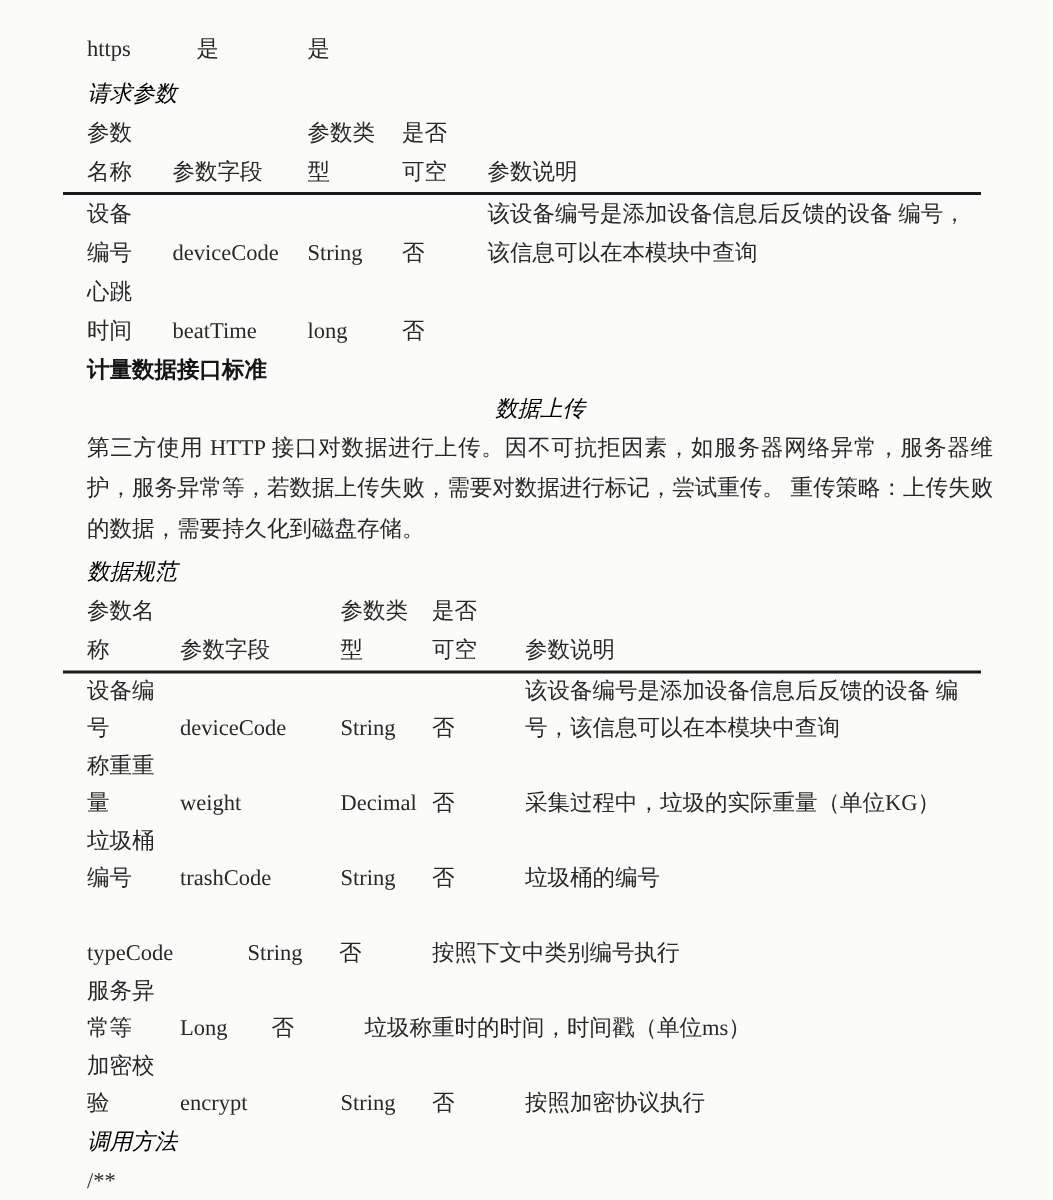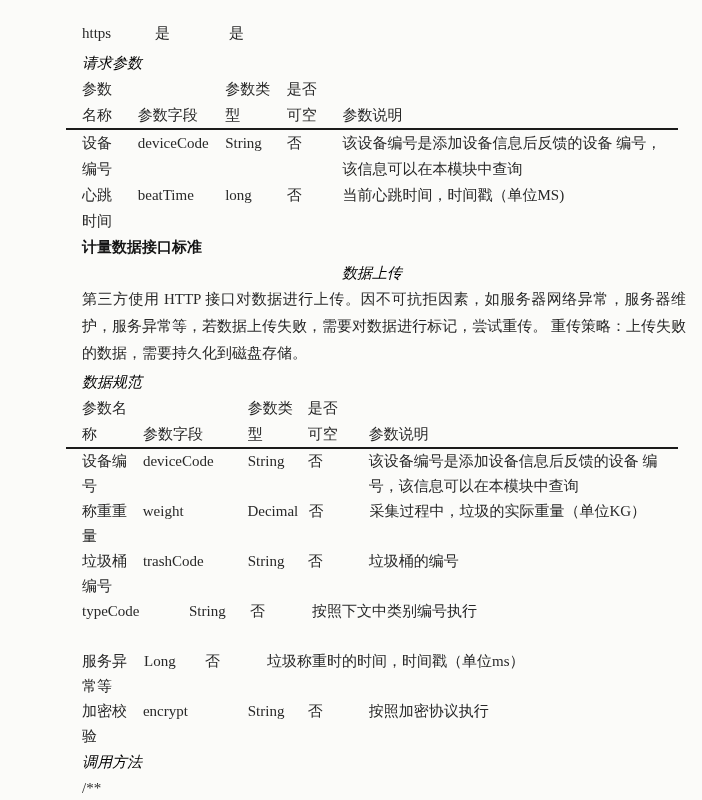--- a/index.html
+++ b/index.html
@@ -9,21 +9,21 @@
   }
   body {
     width: 702px;
     height: 800px;
     overflow: hidden;
     color: #282828;
     font-family: "Liberation Serif", "DejaVu Serif", serif;
     font-size: 15px;
     line-height: 26px;
   }
-  .page { padding: 20px 40px 0 82px; }
+  .page { padding: 20px 40px 0 58px; }
 
   
   .toprow { display: flex; line-height: 26px; }
   .toprow .s1 { width: 73px; }
   .toprow .s2 { width: 74px; }
 
   
   .ital {
     font-style: italic;
     line-height: 26px;
@@ -42,21 +42,21 @@
   
   .para {
     margin: 0 0 2px 0;
     width: 604px;
     line-height: 27px;
     text-align: justify;
   }
 
   
   .tbl { }
-  .row { display: flex; align-items: flex-start; }
+  .row { display: flex; align-items: flex-end; }
   .head { align-items: flex-end; height: 52px; line-height: 26px; }
   .hrule {
     border-top: 2px solid #1b1b1b;
     margin-left: -16px;
     width: 612px;
     height: 0;
   }
 
   .t1 .row { line-height: 26px; }
   .t1 .body-row { min-height: 52px; }
@@ -104,21 +104,20 @@
       <span class="c2">deviceCode</span>
       <span class="c3">String</span>
       <span class="c4">否</span>
       <span class="c5">该设备编号是添加设备信息后反馈的设备 编号，该信息可以在本模块中查询</span>
     </div>
     <div class="row body-row">
       <span class="c1">心跳时间</span>
       <span class="c2">beatTime</span>
       <span class="c3">long</span>
       <span class="c4">否</span>
-      <span class="c5">当前心跳时间，时间戳（单位MS)</span>
     </div>
   </div>
 
   <div class="bold-h">计量数据接口标准</div>
 
   <div class="ital" style="margin-top:0;text-align:center;">数据上传</div>
 
   <p class="para">第三方使用 HTTP 接口对数据进行上传。因不可抗拒因素，如服务器网络异常，服务器维护，服务异常等，若数据上传失败，需要对数据进行标记，尝试重传。 重传策略：上传失败的数据，需要持久化到磁盘存储。</p>
 
   <div class="ital" style="margin-top:0;">数据规范</div>

